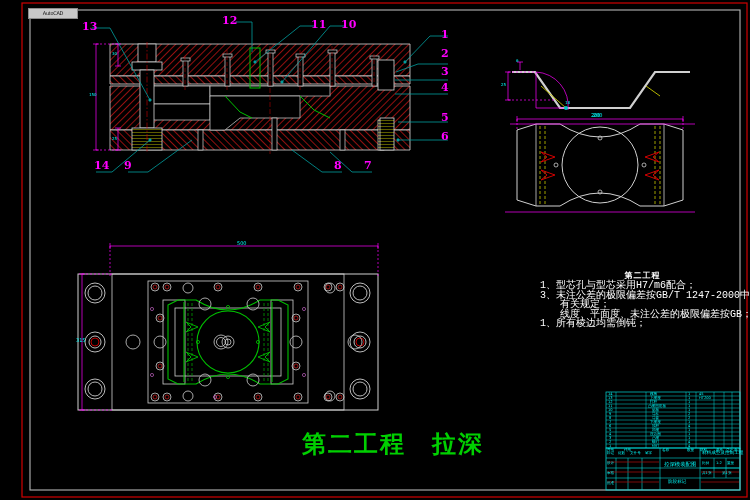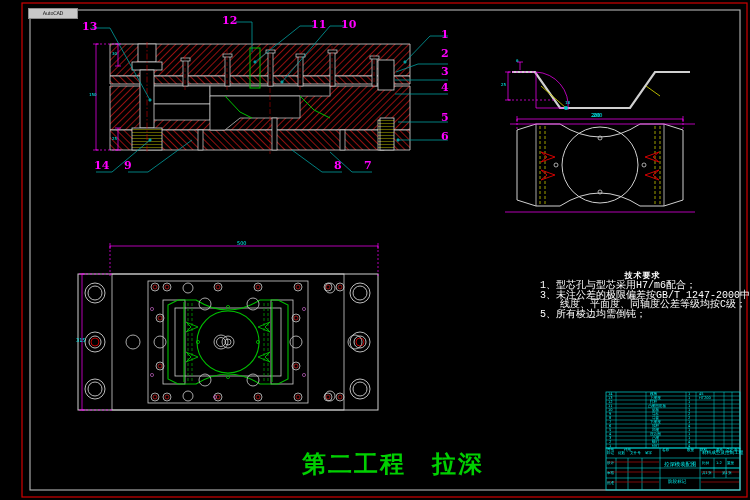--- a/index.html
+++ b/index.html
@@ -464,28 +464,29 @@
   <div class="dimtxt" style="left:501px;top:83px;">25</div>
   <div class="dimtxt" style="left:565px;top:101px;">18</div>
   <div class="dimtxt big" style="left:591px;top:113px;">200</div>
 
   <div class="dimtxt big" style="left:593px;top:113px;">200</div>
 
   <div class="dimtxt big" style="left:237px;top:241px;">500</div>
   <div class="dimtxt big" style="left:76px;top:338px;">315</div>
 
   <div class="abs" style="left:540px;top:270px;width:205px;">
-    <div class="techtitle">技术要求</div>
+    <div class="techtitle">第二工程</div>
     <div class="techline">1、型芯孔与型芯采用H7/m6配合；</div>
     <div class="techline">3、未注公差的极限偏差按GB/T 1247-2000中</div>
-    <div class="techline">　　线度、平面度、同轴度公差等级均按C级；</div>
-    <div class="techline">5、所有棱边均需倒钝；</div>
+    <div class="techline">　　有关规定；</div>
+    <div class="techline">　　线度、平面度、未注公差的极限偏差按GB；</div>
+    <div class="techline">1、所有棱边均需倒钝；</div>
   </div>
 
-  <div class="maintitle" style="left:302px;top:452px;">第二工程　拉深</div>
+  <div class="maintitle" style="left:302px;top:432px;">第二工程　拉深</div>
 
   <div class="abs" style="left:606px;top:392px;">
     <div class="tbtxt" style="left:0px;top:0px;"></div>
   </div>
 
   <div class="tbtxt" style="left:608px;top:393px;">14</div>
   <div class="tbtxt" style="left:650px;top:393px;">模柄</div>
   <div class="tbtxt" style="left:688px;top:393px;">1</div>
   <div class="tbtxt" style="left:699px;top:393px;">45</div>
 

